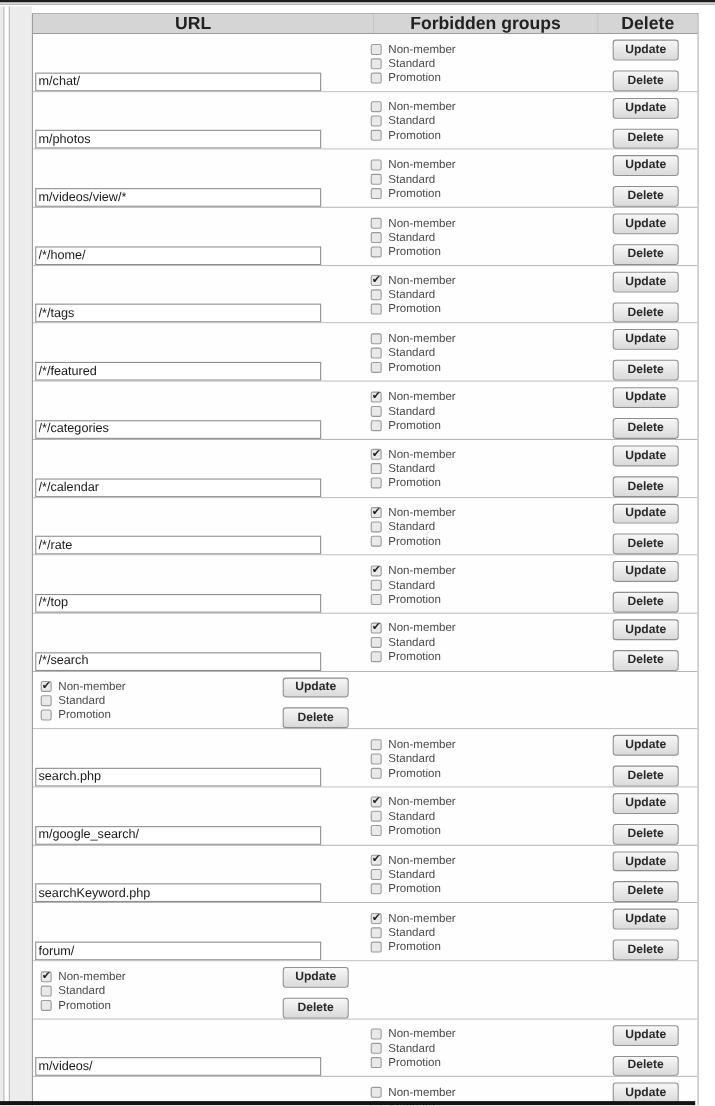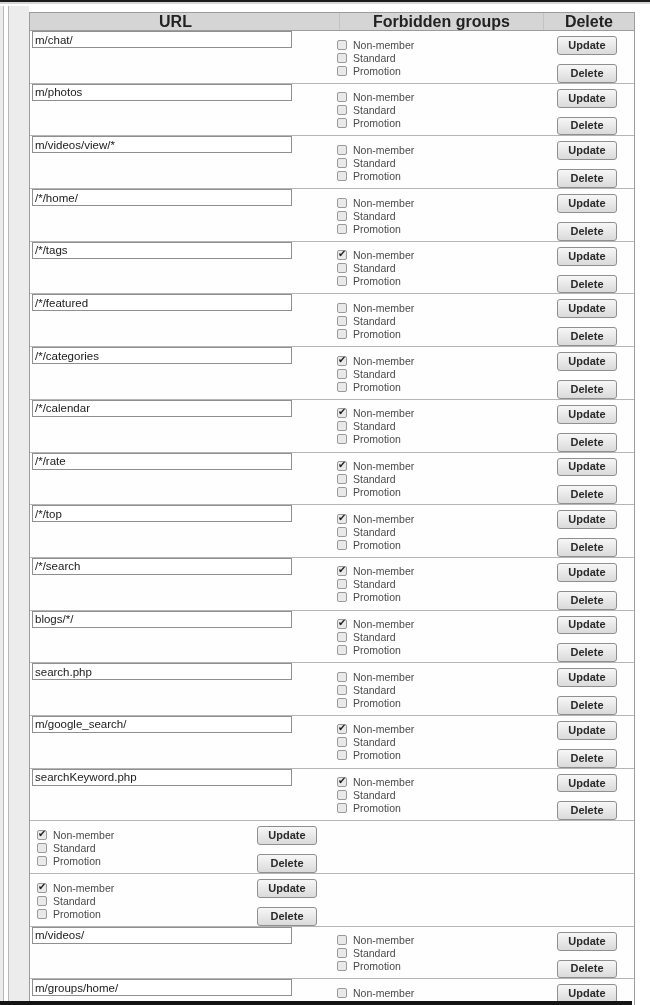--- a/index.html
+++ b/index.html
@@ -54,21 +54,21 @@
   .th-action { width:94px;  border-left:1px solid #c3c3c3; }
 
   .row {
     display:flex;
     height:52.7px;
     border-bottom:1px solid #b5b5b5;
     background:#fefefe;
   }
   .cell-url {
     width:300px;
-    display:flex; align-items:flex-start;
+    display:flex; align-items:flex-end;
     padding-left:2px;
   }
   .url-input {
     width:260px; height:17px;
     border:1px solid #8f8f8f;
     background:#ffffff;
     font-family:"Liberation Sans", sans-serif;
     font-size:11.5px; color:#1a1a1a;
     padding:0 2px;
   }
@@ -390,23 +390,20 @@
         <span class="cb-label">Promotion</span>
       </label>
     </div>
     <div class="cell-action">
       <button class="btn btn-update">Update</button>
       <button class="btn btn-delete">Delete</button>
     </div>
   </div>
 
   <div class="row">
-    <div class="cell-url">
-      <input class="url-input" type="text" value="blogs/*/" style="">
-    </div>
     <div class="cell-groups">
       <label class="cb-row">
         <input type="checkbox" checked="" style="">
         <span class="cb-label">Non-member</span>
       </label>
       <label class="cb-row">
         <input type="checkbox" style="">
         <span class="cb-label">Standard</span>
       </label>
       <label class="cb-row">
@@ -486,20 +483,23 @@
         <span class="cb-label">Promotion</span>
       </label>
     </div>
     <div class="cell-action">
       <button class="btn btn-update">Update</button>
       <button class="btn btn-delete">Delete</button>
     </div>
   </div>
 
   <div class="row">
+    <div class="cell-url">
+      <input class="url-input" type="text" value="forum/" style="">
+    </div>
     <div class="cell-groups">
       <label class="cb-row">
         <input type="checkbox" checked="" style="">
         <span class="cb-label">Non-member</span>
       </label>
       <label class="cb-row">
         <input type="checkbox" style="">
         <span class="cb-label">Standard</span>
       </label>
       <label class="cb-row">

